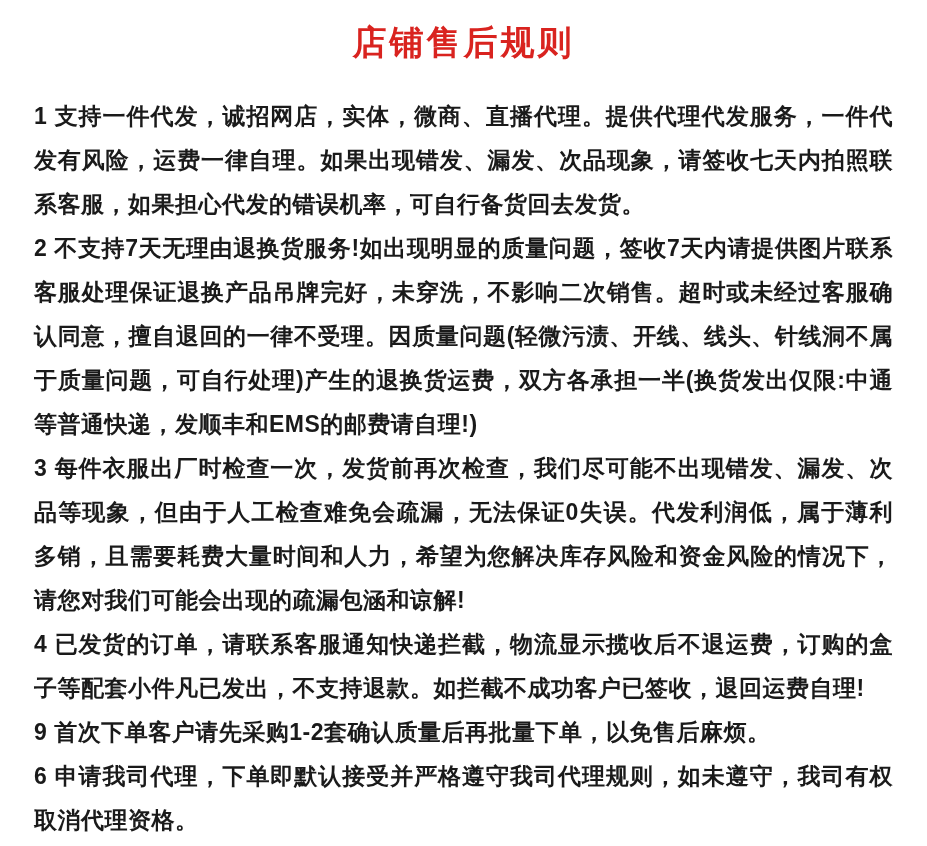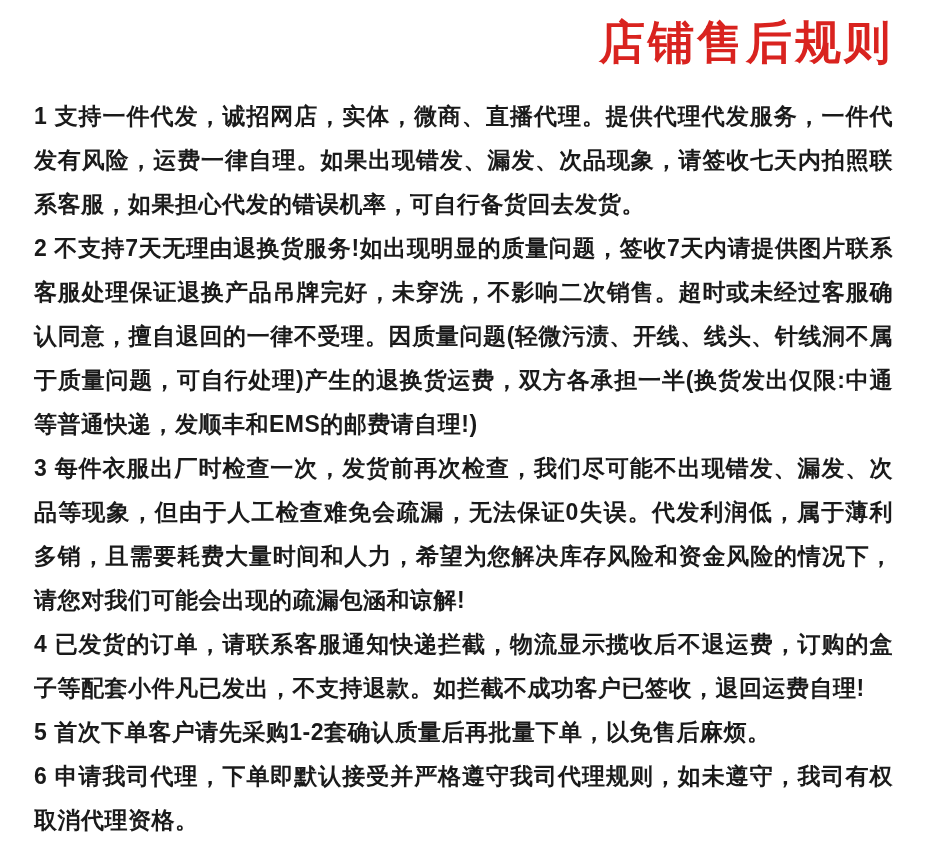--- a/index.html
+++ b/index.html
@@ -20,22 +20,22 @@
   .page {
     width: 927px;
     height: 846px;
     padding: 0 34px;
     background: var(--background_color);
   }
   .title {
     margin-top: 12px;
     height: 60px;
     line-height: 60px;
-    text-align: right;
-    font-size: 46px;
+    text-align: center;
+    font-size: 34px;
     font-weight: 700;
     letter-spacing: 3px;
     color: var(--title_color);
   }
   .rules {
     margin-top: 22px;
   }
   .rule {
     font-size: 23px;
     font-weight: 600;
@@ -49,16 +49,16 @@
 </head>
 <body>
 
 <div class="page">
   <h1 class="title">店铺售后规则</h1>
   <div class="rules">
     <p class="rule">1 支持一件代发，诚招网店，实体，微商、直播代理。提供代理代发服务，一件代发有风险，运费一律自理。如果出现错发、漏发、次品现象，请签收七天内拍照联系客服，如果担心代发的错误机率，可自行备货回去发货。</p>
     <p class="rule">2 不支持7天无理由退换货服务!如出现明显的质量问题，签收7天内请提供图片联系客服处理保证退换产品吊牌完好，未穿洗，不影响二次销售。超时或未经过客服确认同意，擅自退回的一律不受理。因质量问题(轻微污渍、开线、线头、针线洞不属于质量问题，可自行处理)产生的退换货运费，双方各承担一半(换货发出仅限:中通等普通快递，发顺丰和EMS的邮费请自理!)</p>
     <p class="rule">3 每件衣服出厂时检查一次，发货前再次检查，我们尽可能不出现错发、漏发、次品等现象，但由于人工检查难免会疏漏，无法保证0失误。代发利润低，属于薄利多销，且需要耗费大量时间和人力，希望为您解决库存风险和资金风险的情况下，请您对我们可能会出现的疏漏包涵和谅解!</p>
     <p class="rule">4 已发货的订单，请联系客服通知快递拦截，物流显示揽收后不退运费，订购的盒子等配套小件凡已发出，不支持退款。如拦截不成功客户已签收，退回运费自理!</p>
-    <p class="rule">5 首次下单客户请先采购1-2套确认质量后再批量下单，以免售后麻烦。</p>
+    <p class="rule">9 首次下单客户请先采购1-2套确认质量后再批量下单，以免售后麻烦。</p>
     <p class="rule">6 申请我司代理，下单即默认接受并严格遵守我司代理规则，如未遵守，我司有权取消代理资格。</p>
   </div>
 </div>
 
 </body></html>

